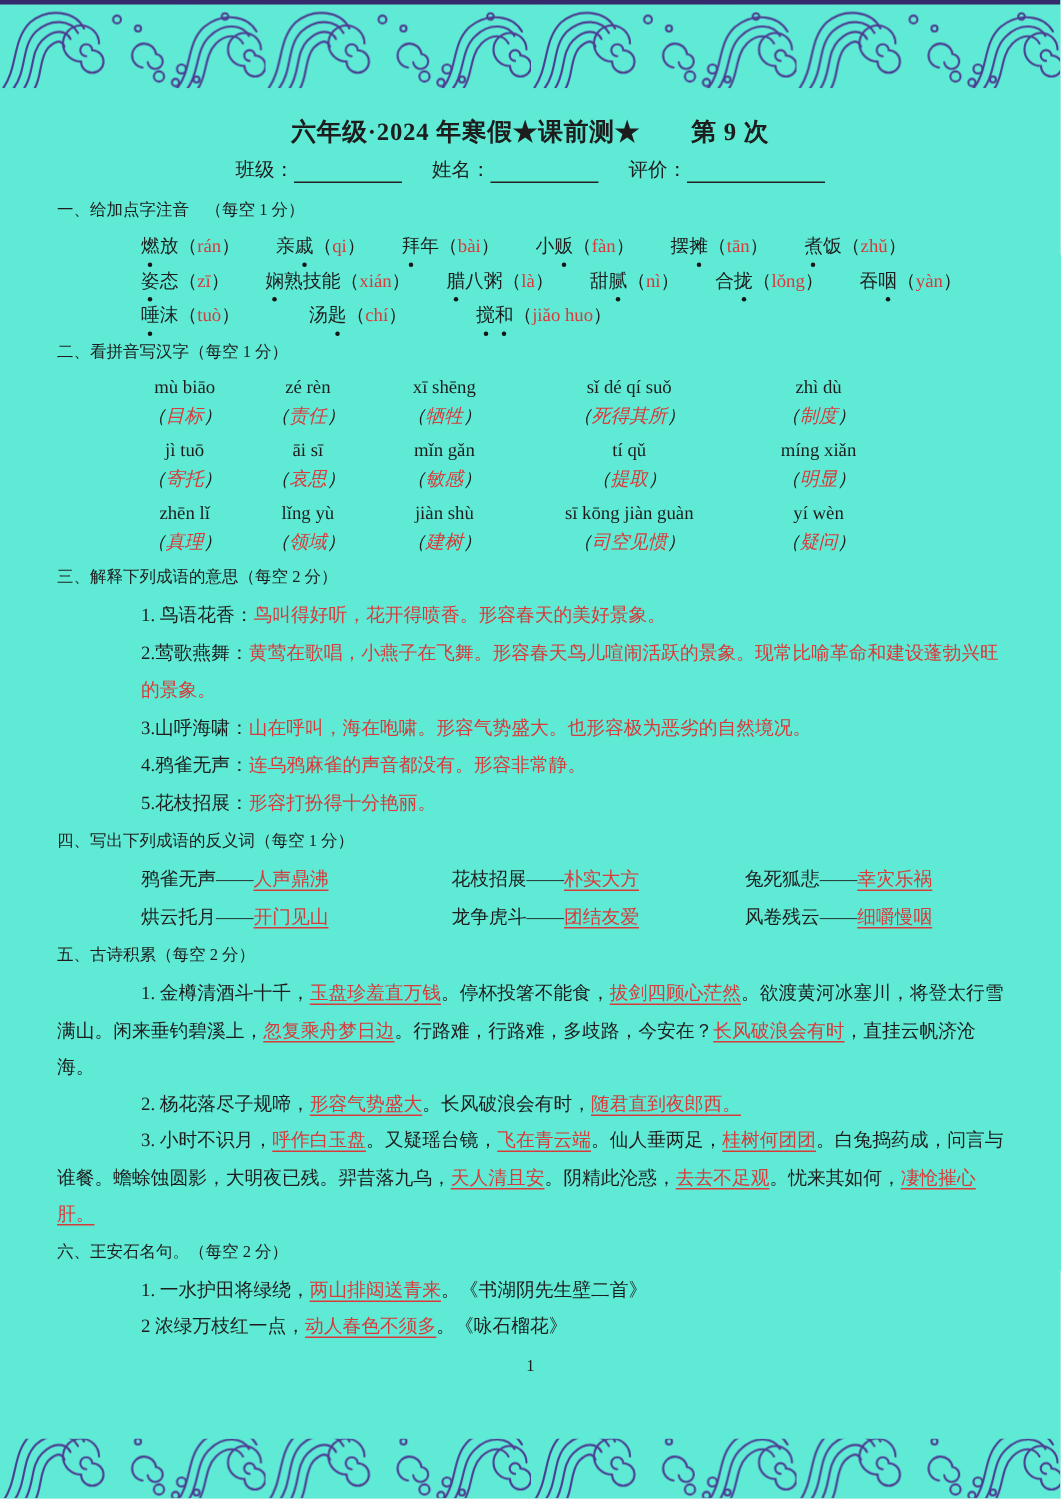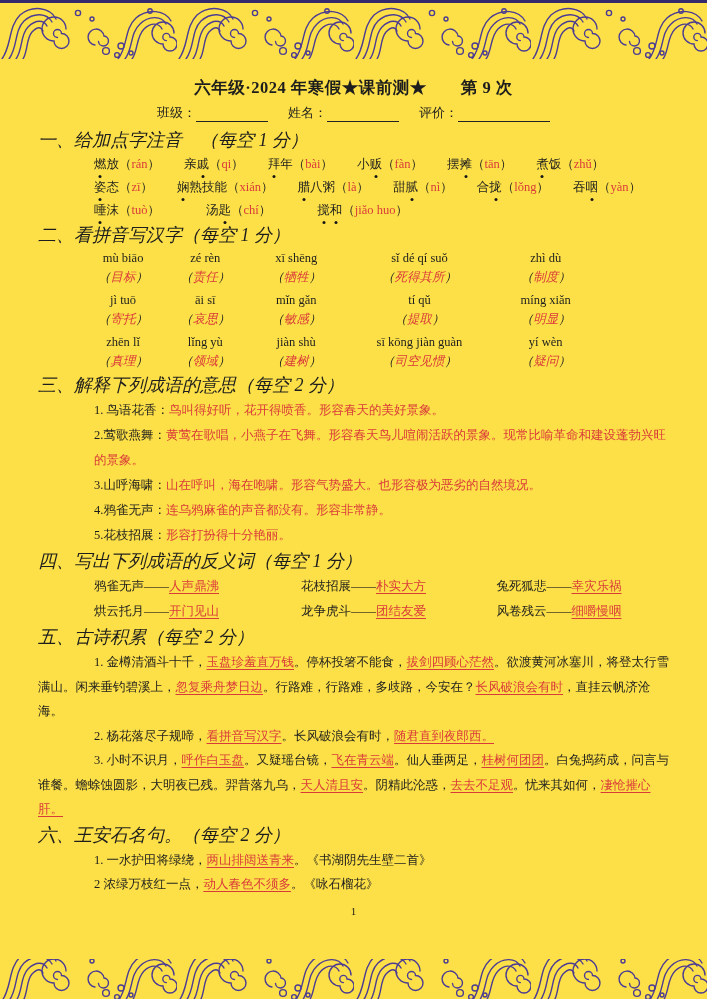--- a/index.html
+++ b/index.html
@@ -1,34 +1,34 @@
 <!DOCTYPE html>
 <html><head>
 <meta charset="utf-8">
 <style>
   html,body{margin:0;padding:0;background:#e8e8e8;}
   .page{
-    width:707px;height:999px;margin:0 auto;background:#fde047;
+    width:707px;height:999px;margin:0 auto;background:#5eead4;
     position:relative;overflow:hidden;display:flex;flex-direction:column;
     font-family:"Liberation Serif","DejaVu Serif",serif;color:#1d1d1d;
   }
   
   .wave-border{flex:0 0 auto;overflow:hidden;line-height:0;}
   .wave-border.top{height:56px;border-top:3px solid #352a6b;}
   .wave-border.bottom{height:40px;}
   
   .doc{flex:1 1 auto;padding:10px 38px 0 38px;font-size:12.5px;overflow:hidden;}
   .title{
     text-align:center;font-size:16.5px;font-weight:bold;
     margin:8px 0 5px 0;letter-spacing:.5px;
   }
   .fields{text-align:center;margin:0 0 8px 0;font-size:13px;}
   .field{margin:0 10px;}
   .blank{display:inline-block;border-bottom:1px solid #222;height:13px;vertical-align:bottom;}
-  .h2{font-size:18px;margin:3px 0 2px 0;line-height:21px;font-style:italic;}
+  .h2{font-size:11px;margin:3px 0 2px 0;line-height:21px;}
   .red{color:#d93a3a;}
   .ru{color:#d93a3a;text-decoration:underline;text-decoration-color:#d93a3a;text-underline-offset:2.5px;}
   
   .s1-row{display:flex;column-gap:24px;padding-left:56px;line-height:23px;flex-wrap:nowrap;}
   .s1-row-wide{column-gap:46px;align-items:flex-end;}
   .s1-item{white-space:nowrap;}
   .ch{position:relative;display:inline-block;}
   .ch.emph::after{
     content:"";position:absolute;left:50%;bottom:-2px;transform:translateX(-50%);
     width:3px;height:3px;border-radius:50%;background:#151515;
@@ -185,21 +185,21 @@
             <span class="s4-cell"><span>龙争虎斗——</span><span class="ru">团结友爱</span></span>
             <span class="s4-cell"><span>风卷残云——</span><span class="ru">细嚼慢咽</span></span>
           </div>
         </div>
     </div>
 
     <div>
       <div class="h2">五、古诗积累（每空 2 分）</div>
       <div id="s5-items">
           <div class="poem"><span>1. 金樽清酒斗十千，</span><span class="ru">玉盘珍羞直万钱</span><span>。停杯投箸不能食，</span><span class="ru">拔剑四顾心茫然</span><span>。欲渡黄河冰塞川，将登太行雪满山。闲来垂钓碧溪上，</span><span class="ru">忽复乘舟梦日边</span><span>。行路难，行路难，多歧路，今安在？</span><span class="ru">长风破浪会有时</span><span>，直挂云帆济沧海。</span></div>
-          <div class="poem"><span>2. 杨花落尽子规啼，</span><span class="ru">看拼音写汉字</span><span>。长风破浪会有时，</span><span class="ru">随君直到夜郎西。</span></div>
+          <div class="poem"><span>2. 杨花落尽子规啼，</span><span class="ru">形容气势盛大</span><span>。长风破浪会有时，</span><span class="ru">随君直到夜郎西。</span></div>
           <div class="poem"><span>3. 小时不识月，</span><span class="ru">呼作白玉盘</span><span>。又疑瑶台镜，</span><span class="ru">飞在青云端</span><span>。仙人垂两足，</span><span class="ru">桂树何团团</span><span>。白兔捣药成，问言与谁餐。蟾蜍蚀圆影，大明夜已残。羿昔落九乌，</span><span class="ru">天人清且安</span><span>。阴精此沦惑，</span><span class="ru">去去不足观</span><span>。忧来其如何，</span><span class="ru">凄怆摧心肝。</span></div>
         </div>
     </div>
 
     <div>
       <div class="h2">六、王安石名句。（每空 2 分）</div>
       <div id="s6-items">
           <div class="poem"><span>1. 一水护田将绿绕，</span><span class="ru">两山排闼送青来</span><span>。《书湖阴先生壁二首》</span></div>
           <div class="poem"><span>2 浓绿万枝红一点，</span><span class="ru">动人春色不须多</span><span>。《咏石榴花》</span></div>
         </div>

